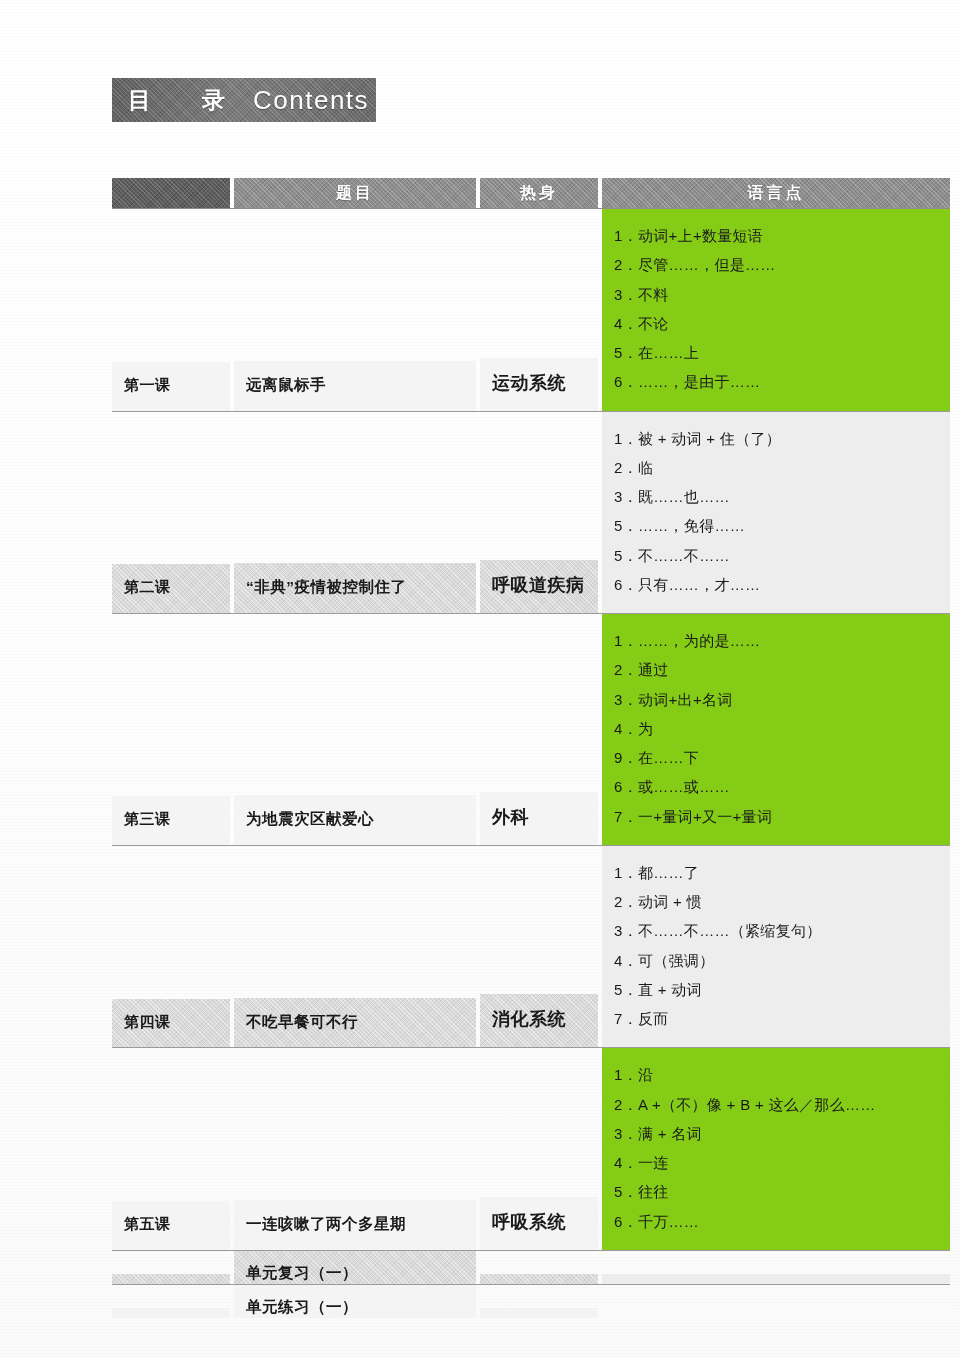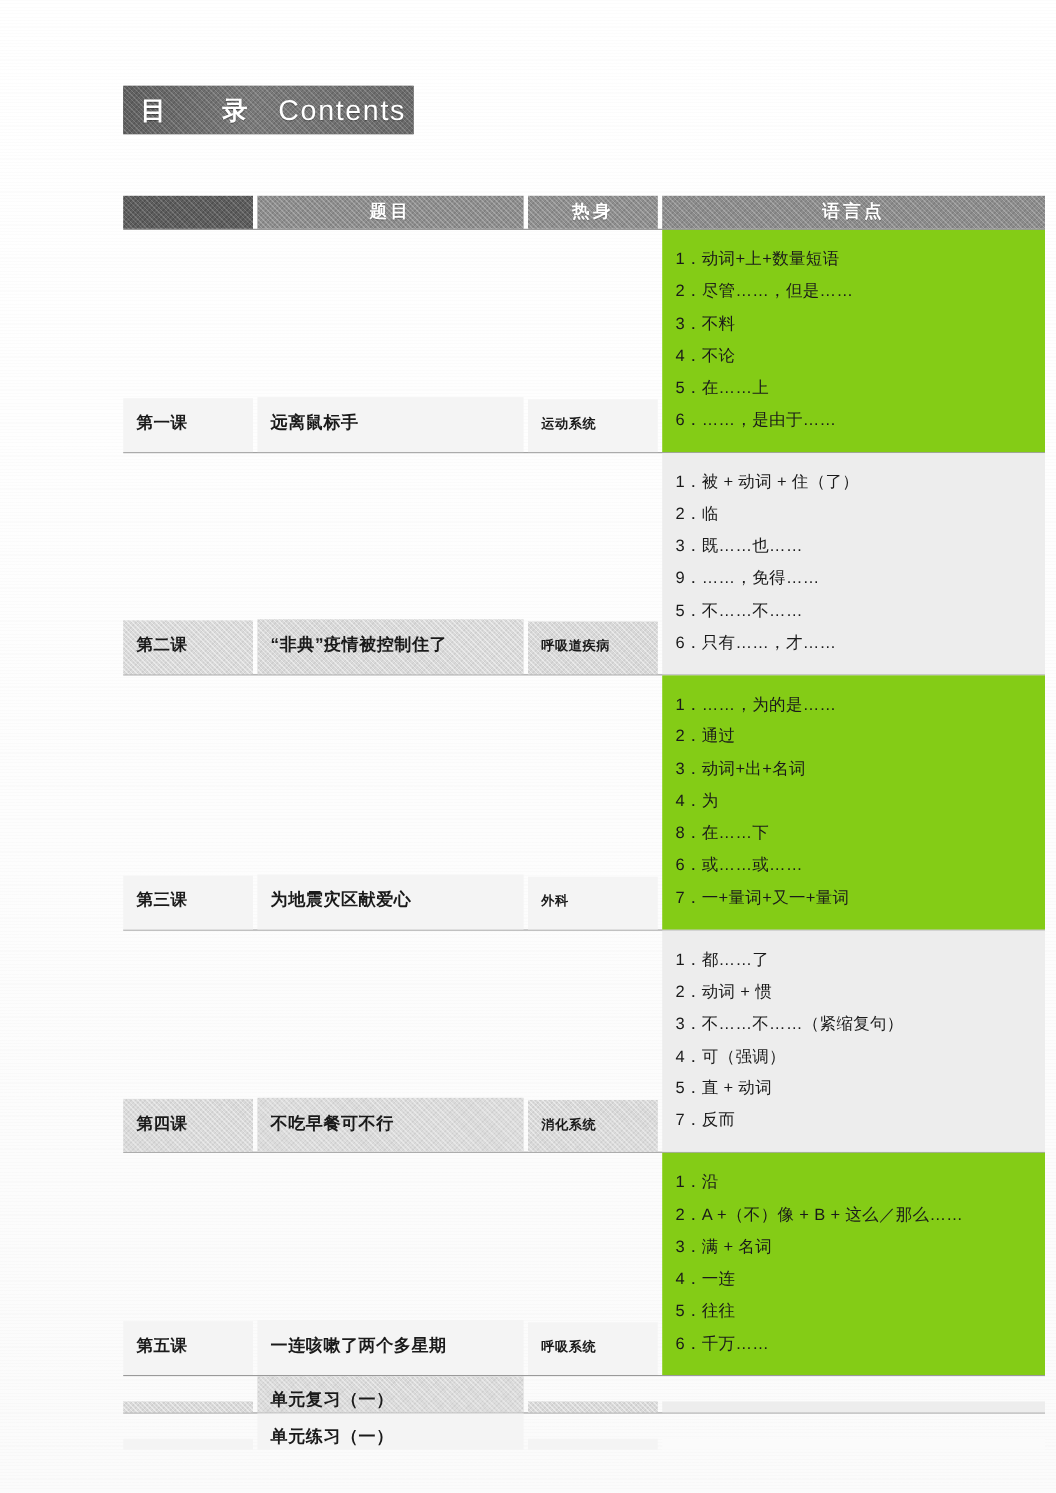--- a/index.html
+++ b/index.html
@@ -127,21 +127,21 @@
   .row.shaded .c-warm {
     background-color: #d9d9d9;
     background-image:
       repeating-linear-gradient(45deg, rgba(255,255,255,0.45) 0 1px, rgba(0,0,0,0) 1px 3px),
       repeating-linear-gradient(-45deg, rgba(0,0,0,0.05) 0 1px, rgba(0,0,0,0) 1px 3px);
   }
   .row.shaded .c-lang { background: #ededed; }
 
   .lesson-label { font-weight: 700; font-size: 15px; letter-spacing: 0.5px; }
   .title-text   { font-weight: 700; font-size: 15.5px; letter-spacing: 0.5px; }
-  .warm-text    { font-weight: 600; font-size: 12px; letter-spacing: 0.5px; }
+  .warm-text    { font-weight: 600; font-size: 18px; letter-spacing: 0.5px; }
 
   .lang-list { margin: 0; padding: 0; list-style: none; }
   .lang-list li {
     font-size: 15px;
     line-height: 1.95;
     white-space: nowrap;
     letter-spacing: 0.3px;
   }
 
   
@@ -210,40 +210,40 @@
           <div class="gap"></div>
           <div class="cell c-title"><span class="title-text">“非典”疫情被控制住了</span></div>
           <div class="gap"></div>
           <div class="cell c-warm"><span class="warm-text">呼吸道疾病</span></div>
           <div class="gap"></div>
           <div class="cell c-lang">
             <ul class="lang-list">
               <li>1．被 + 动词 + 住（了）</li>
               <li>2．临</li>
               <li>3．既……也……</li>
-              <li>9．……，免得……</li>
+              <li>5．……，免得……</li>
               <li>5．不……不……</li>
               <li>6．只有……，才……</li>
             </ul>
           </div>
         </div>
         <div class="row plain">
           <div class="cell c-lesson"><span class="lesson-label">第三课</span></div>
           <div class="gap"></div>
           <div class="cell c-title"><span class="title-text">为地震灾区献爱心</span></div>
           <div class="gap"></div>
           <div class="cell c-warm"><span class="warm-text">外科</span></div>
           <div class="gap"></div>
           <div class="cell c-lang">
             <ul class="lang-list">
               <li>1．……，为的是……</li>
               <li>2．通过</li>
               <li>3．动词+出+名词</li>
               <li>4．为</li>
-              <li>8．在……下</li>
+              <li>9．在……下</li>
               <li>6．或……或……</li>
               <li>7．一+量词+又一+量词</li>
             </ul>
           </div>
         </div>
         <div class="row shaded">
           <div class="cell c-lesson"><span class="lesson-label">第四课</span></div>
           <div class="gap"></div>
           <div class="cell c-title"><span class="title-text">不吃早餐可不行</span></div>
           <div class="gap"></div>

